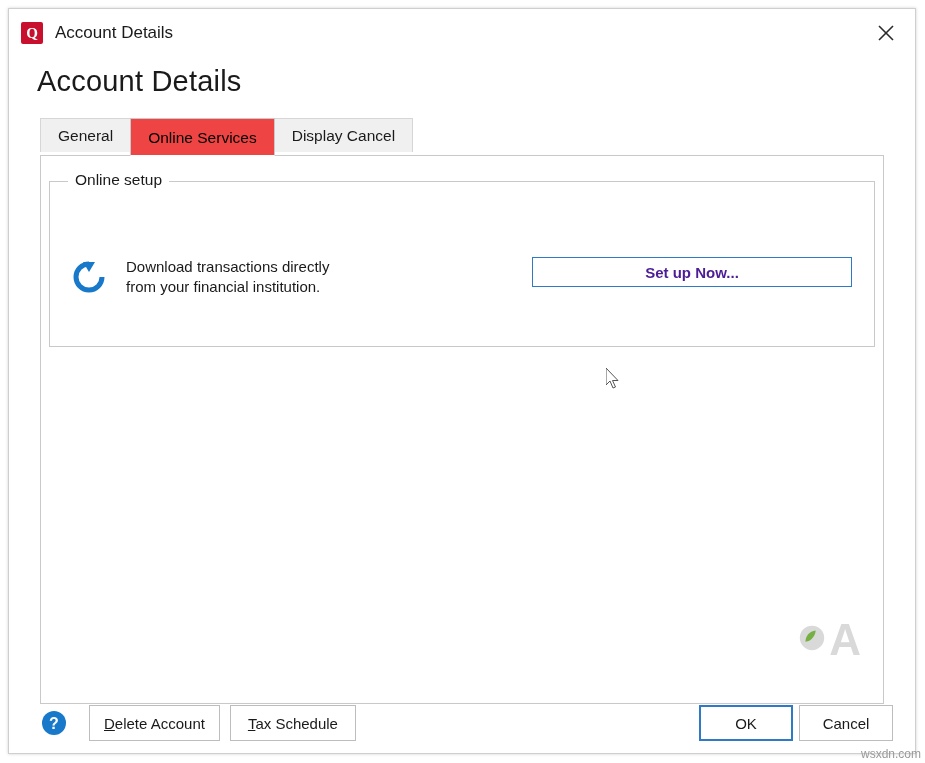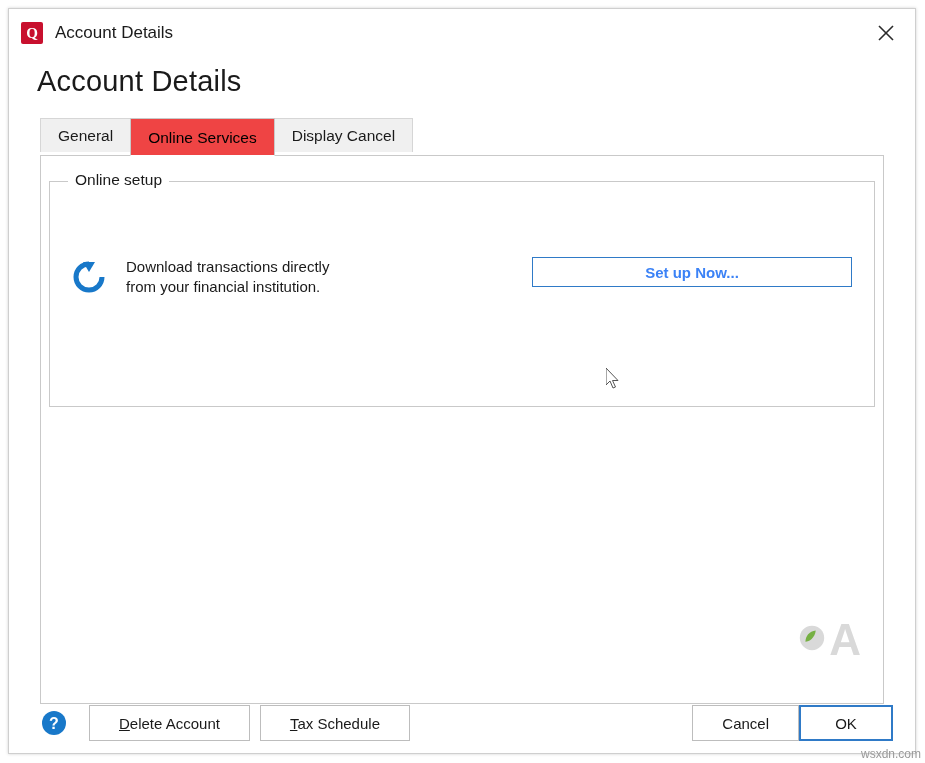--- a/index.html
+++ b/index.html
@@ -119,21 +119,21 @@
     position: relative;
     margin-top: -1px;
   }
 
   
   .groupbox {
     position: absolute;
     left: 8px;
     top: 25px;
     right: 8px;
-    height: 226px;
+    height: 166px;
     border: 1px solid #c9c9c9;
     box-sizing: border-box;
   }
   .groupbox-title {
     position: absolute;
     top: -11px;
     left: 18px;
     background: #ffffff;
     padding: 0 7px;
     font-size: 15.5px;
@@ -164,21 +164,21 @@
   }
   .setup-button {
     position: absolute;
     left: 464px;
     top: 0px;
     width: 320px;
     height: 30px;
     border: 1px solid #2f7ac7;
     background: #ffffff;
     font-size: 15px;
-    color: #3b82f6;
+    color: #4c1d95;
     font-weight: bold;
     display: flex;
     align-items: center;
     justify-content: center;
     box-sizing: border-box;
     cursor: default;
     font-family: "Liberation Sans", sans-serif;
   }
 
   
@@ -241,21 +241,21 @@
     height: 36px;
     min-width: 126px;
     border: 1px solid #bdbdbd;
     background: #ffffff;
     font-size: 15px;
     color: #1a1a1a;
     display: inline-flex;
     align-items: center;
     justify-content: center;
     box-sizing: border-box;
-    padding: 0 29px;
+    padding: 0 14px;
     cursor: default;
     font-family: "Liberation Sans", sans-serif;
   }
   .btn.delete { margin-left: 22px; }
   .btn.tax { margin-left: 10px; }
   .spacer { flex: 1 1 auto; }
   .btn.ok {
     min-width: 94px;
     border: 2px solid #2f7ac7;
     margin-right: 0px;
@@ -330,19 +330,19 @@
         <text x="13" y="19" font-size="16" font-family="Liberation Sans, sans-serif" fill="#ffffff" text-anchor="middle" font-weight="bold">?</text>
       </svg>
     </div>
     <div class="btn delete">
         <span><u>D</u>elete Account</span>
       </div>
     <div class="btn tax">
         <span><u>T</u>ax Schedule</span>
       </div>
     <div class="spacer"></div>
+    <div class="btn ok">OK</div>
     <div class="btn cancel">Cancel</div>
-    <div class="btn ok">OK</div>
   </div>
 
 </div>
 
 <div class="wsxdn">wsxdn.com</div>
 
 </body></html>

